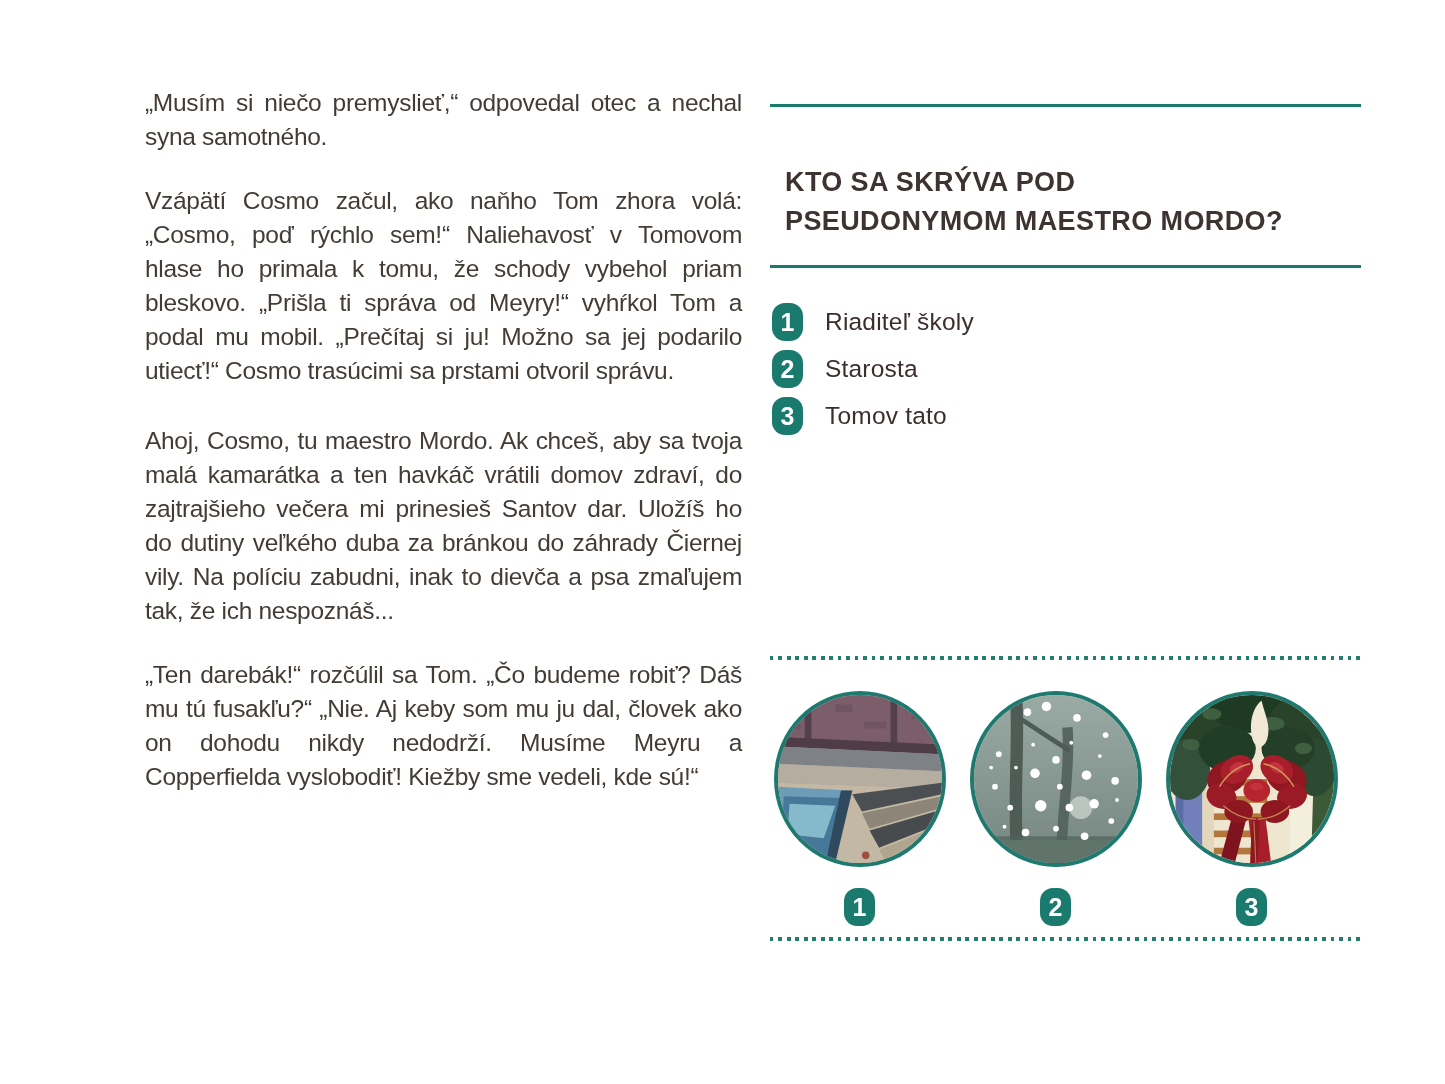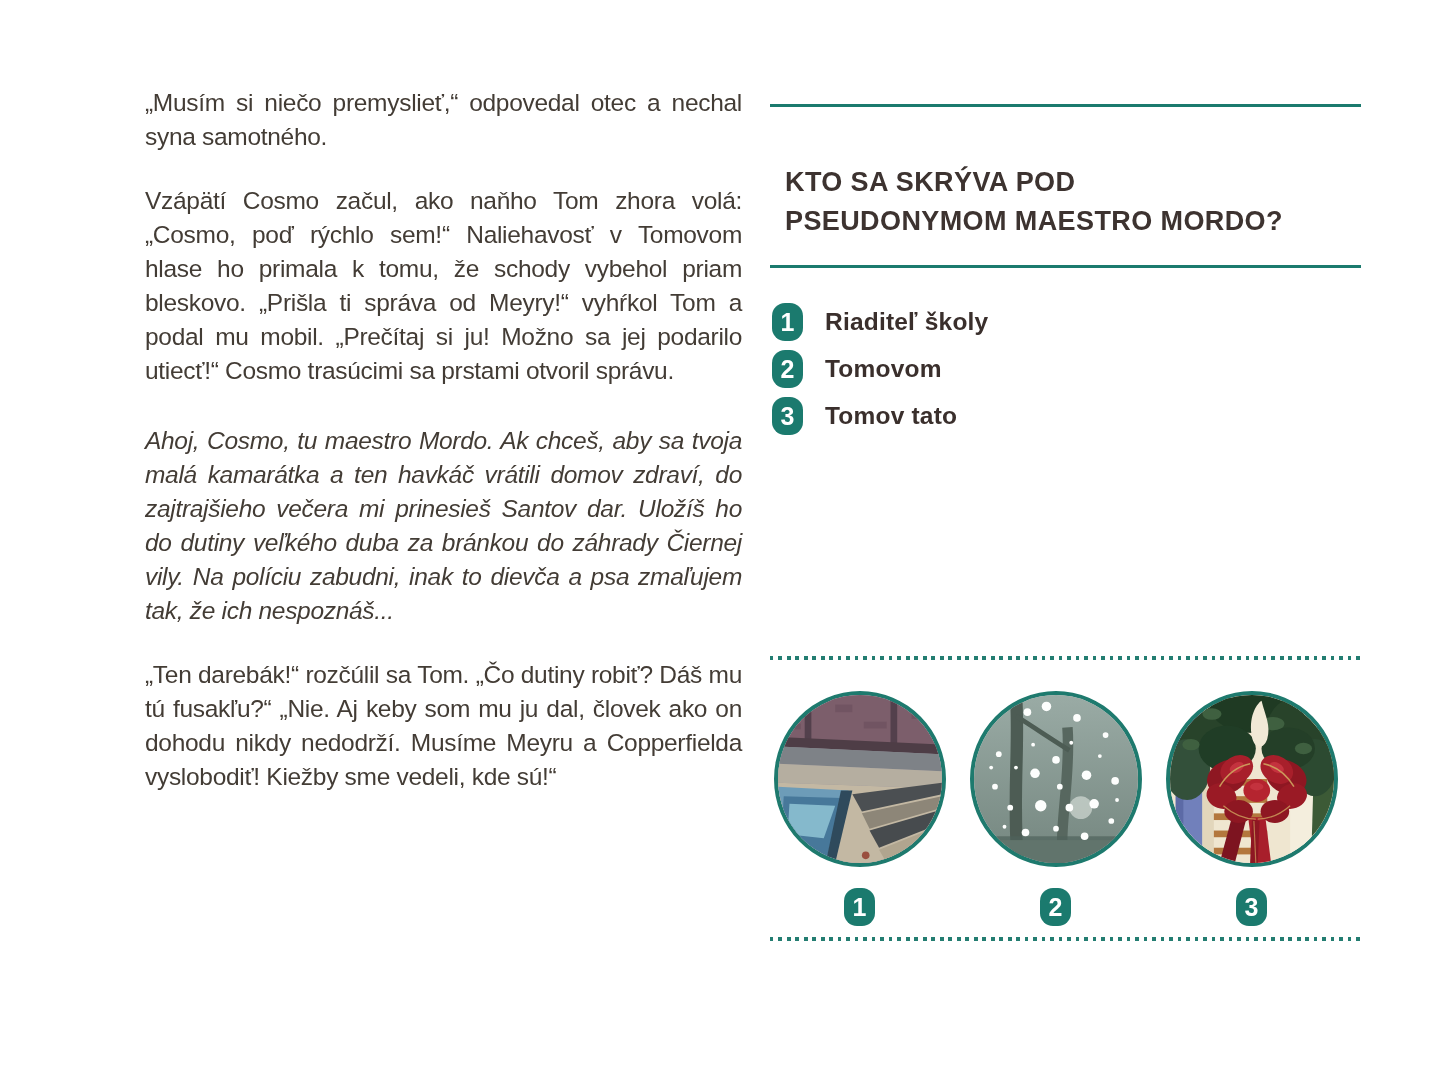--- a/index.html
+++ b/index.html
@@ -3,35 +3,35 @@
 <meta charset="utf-8">
 <style>
   html,body{margin:0;padding:0;background:#ffffff;}
   body{width:1445px;height:1084px;font-family:"Liberation Sans",sans-serif;}
   .page{position:relative;width:1445px;height:1084px;background:#ffffff;overflow:hidden;}
 
   
   .story-col{position:absolute;left:145px;top:86px;width:597px;color:#433c35;
              font-size:24.5px;line-height:34px;text-align:justify;letter-spacing:-0.3px;}
   .story-col p{margin:0 0 30px 0;}
-  .story-col p.italic{font-style:italic;margin-top:36px;}
+  .story-col p.italic{margin-top:36px;}
 
   
   .quiz-col{position:absolute;left:770px;top:0;width:591px;height:1084px;}
   .rule{position:absolute;left:0;width:591px;height:3px;background:#1b7a6e;}
   .rule-top{top:104px;}
   .rule-mid{top:265px;}
   .quiz-title{position:absolute;left:0;top:148px;width:520px;margin:15px;
               font-size:27px;font-weight:bold;line-height:39px;color:#3d3330;letter-spacing:0.4px;}
 
   .options{position:absolute;left:2px;top:303px;list-style:none;margin:0;padding:0;}
   .option{display:flex;align-items:center;height:38px;margin-bottom:9px;cursor:default;}
   .num-badge{flex:0 0 auto;width:31px;height:38px;background:#1b7a6e;border-radius:13px;
              color:#ffffff;font-weight:bold;font-size:25px;display:flex;align-items:center;justify-content:center;}
-  .option-label{margin-left:22px;font-size:24.5px;font-weight:bold;color:#3a2f2c;letter-spacing:0.2px;}
+  .option-label{margin-left:22px;font-size:24.5px;font-weight:normal;color:#3a2f2c;letter-spacing:0.2px;}
 
   .dotted{position:absolute;left:0;width:591px;height:4px;
           background-image:repeating-linear-gradient(to right,#237d71 0,#237d71 3.5px,transparent 3.5px,transparent 8.5px);}
   .dotted-top{top:656px;}
   .dotted-bottom{top:937px;}
 
   .img-circle{position:absolute;top:691px;width:172px;height:176px;border-radius:50%;
               border:4px solid #1e7a6e;box-sizing:border-box;overflow:hidden;background:#ddd;}
   .img-circle svg{display:block;width:100%;height:100%;}
   .img-1{left:4px;}  .img-2{left:200px;}  .img-3{left:396px;}
@@ -47,38 +47,38 @@
 </style>
 </head>
 <body>
 
 <div class="page">
 
   <main class="story-col">
     <p>„Musím si niečo premyslieť,“ odpovedal otec a nechal syna samotného.</p>
     <p>Vzápätí Cosmo začul, ako naňho Tom zhora volá: „Cosmo, poď rýchlo sem!“ Naliehavosť v Tomovom hlase ho primala k tomu, že schody vybehol priam bleskovo. „Prišla ti správa od Meyry!“ vyhŕkol Tom a podal mu mobil. „Prečítaj si ju! Možno sa jej podarilo utiecť!“ Cosmo trasúcimi sa prstami otvoril správu.</p>
     <p class="italic">Ahoj, Cosmo, tu maestro Mordo. Ak chceš, aby sa tvoja malá kamarátka a ten havkáč vrátili domov zdraví, do zajtrajšieho večera mi prinesieš Santov dar. Uložíš ho do dutiny veľkého duba za bránkou do záhrady Čiernej vily. Na políciu zabudni, inak to dievča a psa zmaľujem tak, že ich nespoznáš...</p>
-    <p>„Ten darebák!“ rozčúlil sa Tom. „Čo dutiny robiť? Dáš mu tú fusakľu?“ „Nie. Aj keby som mu ju dal, človek ako on dohodu nikdy nedodrží. Musíme Meyru a Copperfielda vyslobodiť! Kiežby sme vedeli, kde sú!“</p>
+    <p>„Ten darebák!“ rozčúlil sa Tom. „Čo budeme robiť? Dáš mu tú fusakľu?“ „Nie. Aj keby som mu ju dal, človek ako on dohodu nikdy nedodrží. Musíme Meyru a Copperfielda vyslobodiť! Kiežby sme vedeli, kde sú!“</p>
   </main>
 
   <aside class="quiz-col">
     <div class="rule rule-top"></div>
 
     <h2 class="quiz-title">KTO SA SKRÝVA POD PSEUDONYMOM MAESTRO MORDO?</h2>
 
     <div class="rule rule-mid"></div>
 
     <ul class="options">
       <li class="option">
         <span class="num-badge">1</span>
         <span class="option-label">Riaditeľ školy</span>
       </li>
       <li class="option">
         <span class="num-badge">2</span>
-        <span class="option-label">Tomovom</span>
+        <span class="option-label">Starosta</span>
       </li>
       <li class="option">
         <span class="num-badge">3</span>
         <span class="option-label">Tomov tato</span>
       </li>
     </ul>
 
     <div class="dotted dotted-top"></div>
 
     <figure class="img-circle img-1" style="margin:0;">

